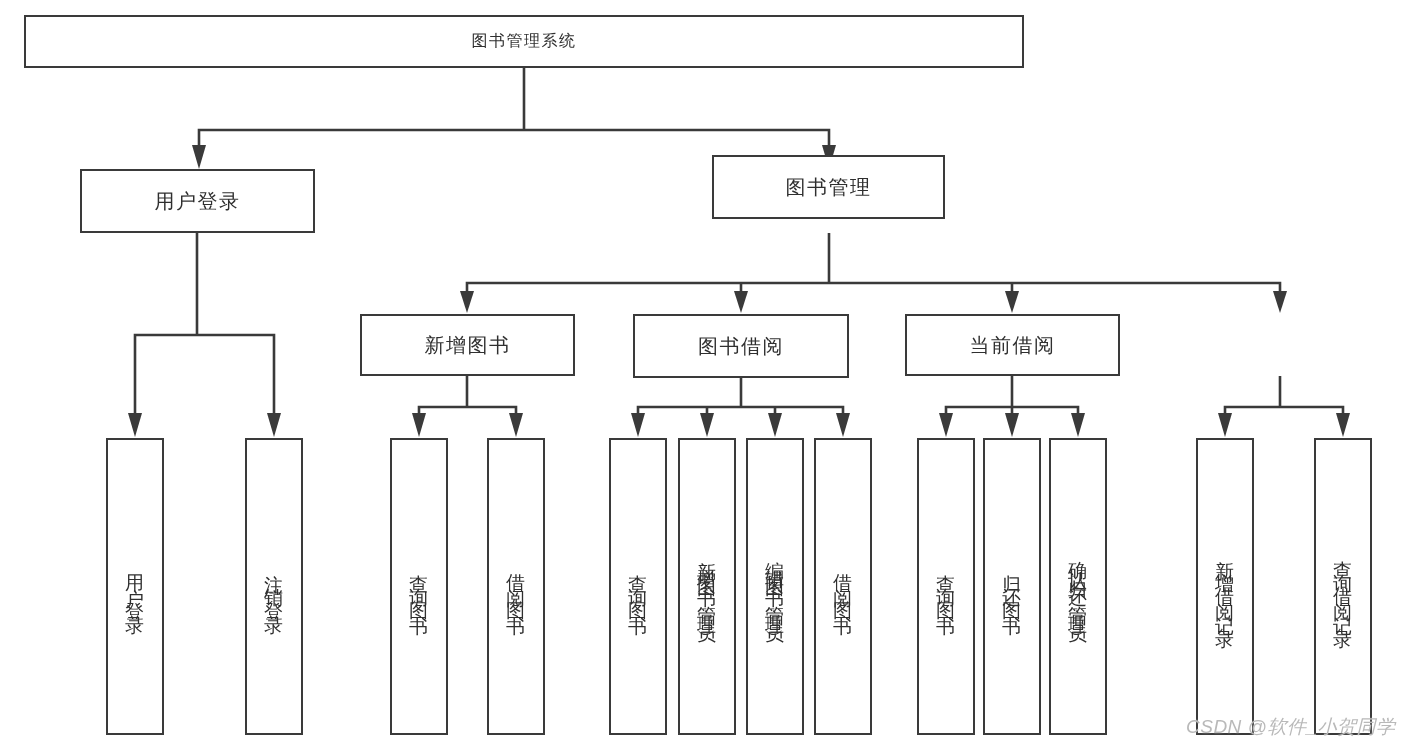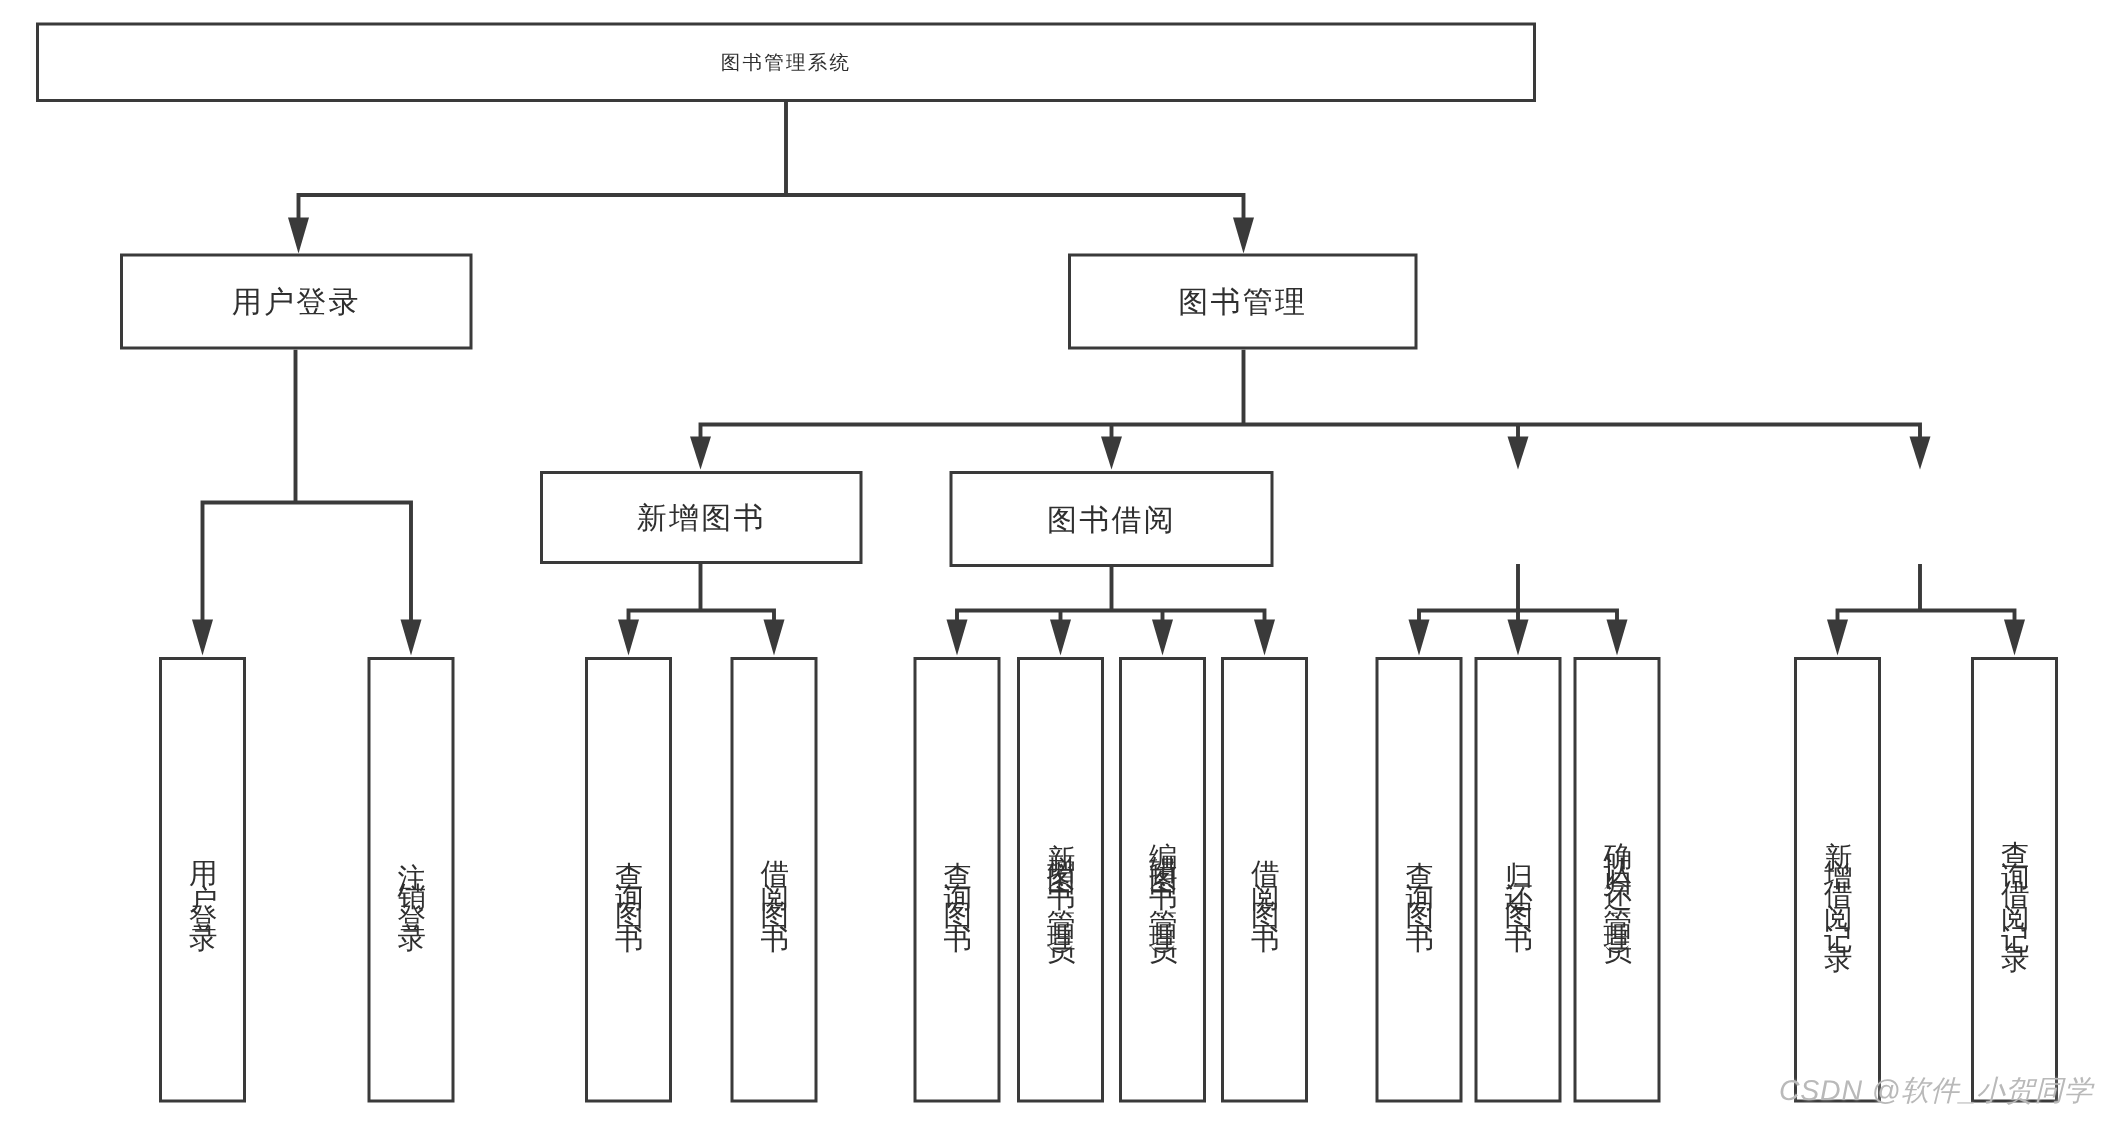--- a/index.html
+++ b/index.html
@@ -28,21 +28,21 @@
     display:flex;
     align-items:center;
     justify-content:center;
     z-index:2;
   }
   .h-label{
     font-size:20px;
     letter-spacing:1.5px;
     white-space:nowrap;
   }
-  .root .h-label{font-size:13px;}
+  .root .h-label{font-size:16px;}
   .leaf .v-label{
     writing-mode:vertical-lr;
     text-orientation:mixed;
     font-size:19px;
     letter-spacing:14px;
     line-height:1;
     white-space:nowrap;
   }
   .leaf .v-label.tight{letter-spacing:9px;}
   .watermark{
@@ -98,29 +98,32 @@
     <polygon points="1336,413 1350,413 1343,437"></polygon>
   </svg>
 
   <div class="box root" style="left:24px;top:15px;width:1000px;height:53px">
     <span class="h-label">图书管理系统</span>
   </div>
 
   <div class="box" style="left:80px;top:169px;width:235px;height:64px">
     <span class="h-label">用户登录</span>
   </div>
-  <div class="box" style="left:712px;top:169px;width:233px;height:64px">
+  <div class="box" style="left:712px;top:155px;width:233px;height:64px">
     <span class="h-label">图书管理</span>
   </div>
 
   <div class="box" style="left:360px;top:314px;width:215px;height:62px">
     <span class="h-label">新增图书</span>
   </div>
   <div class="box" style="left:633px;top:314px;width:216px;height:64px">
     <span class="h-label">图书借阅</span>
+  </div>
+  <div class="box" style="left:905px;top:314px;width:215px;height:62px">
+    <span class="h-label">当前借阅</span>
   </div>
 
   <div class="box leaf" style="left:106px;top:438px;width:58px;height:297px">
     <span class="v-label">用户登录</span>
   </div>
   <div class="box leaf" style="left:245px;top:438px;width:58px;height:297px">
     <span class="v-label">注销登录</span>
   </div>
 
   <div class="box leaf" style="left:390px;top:438px;width:58px;height:297px">

